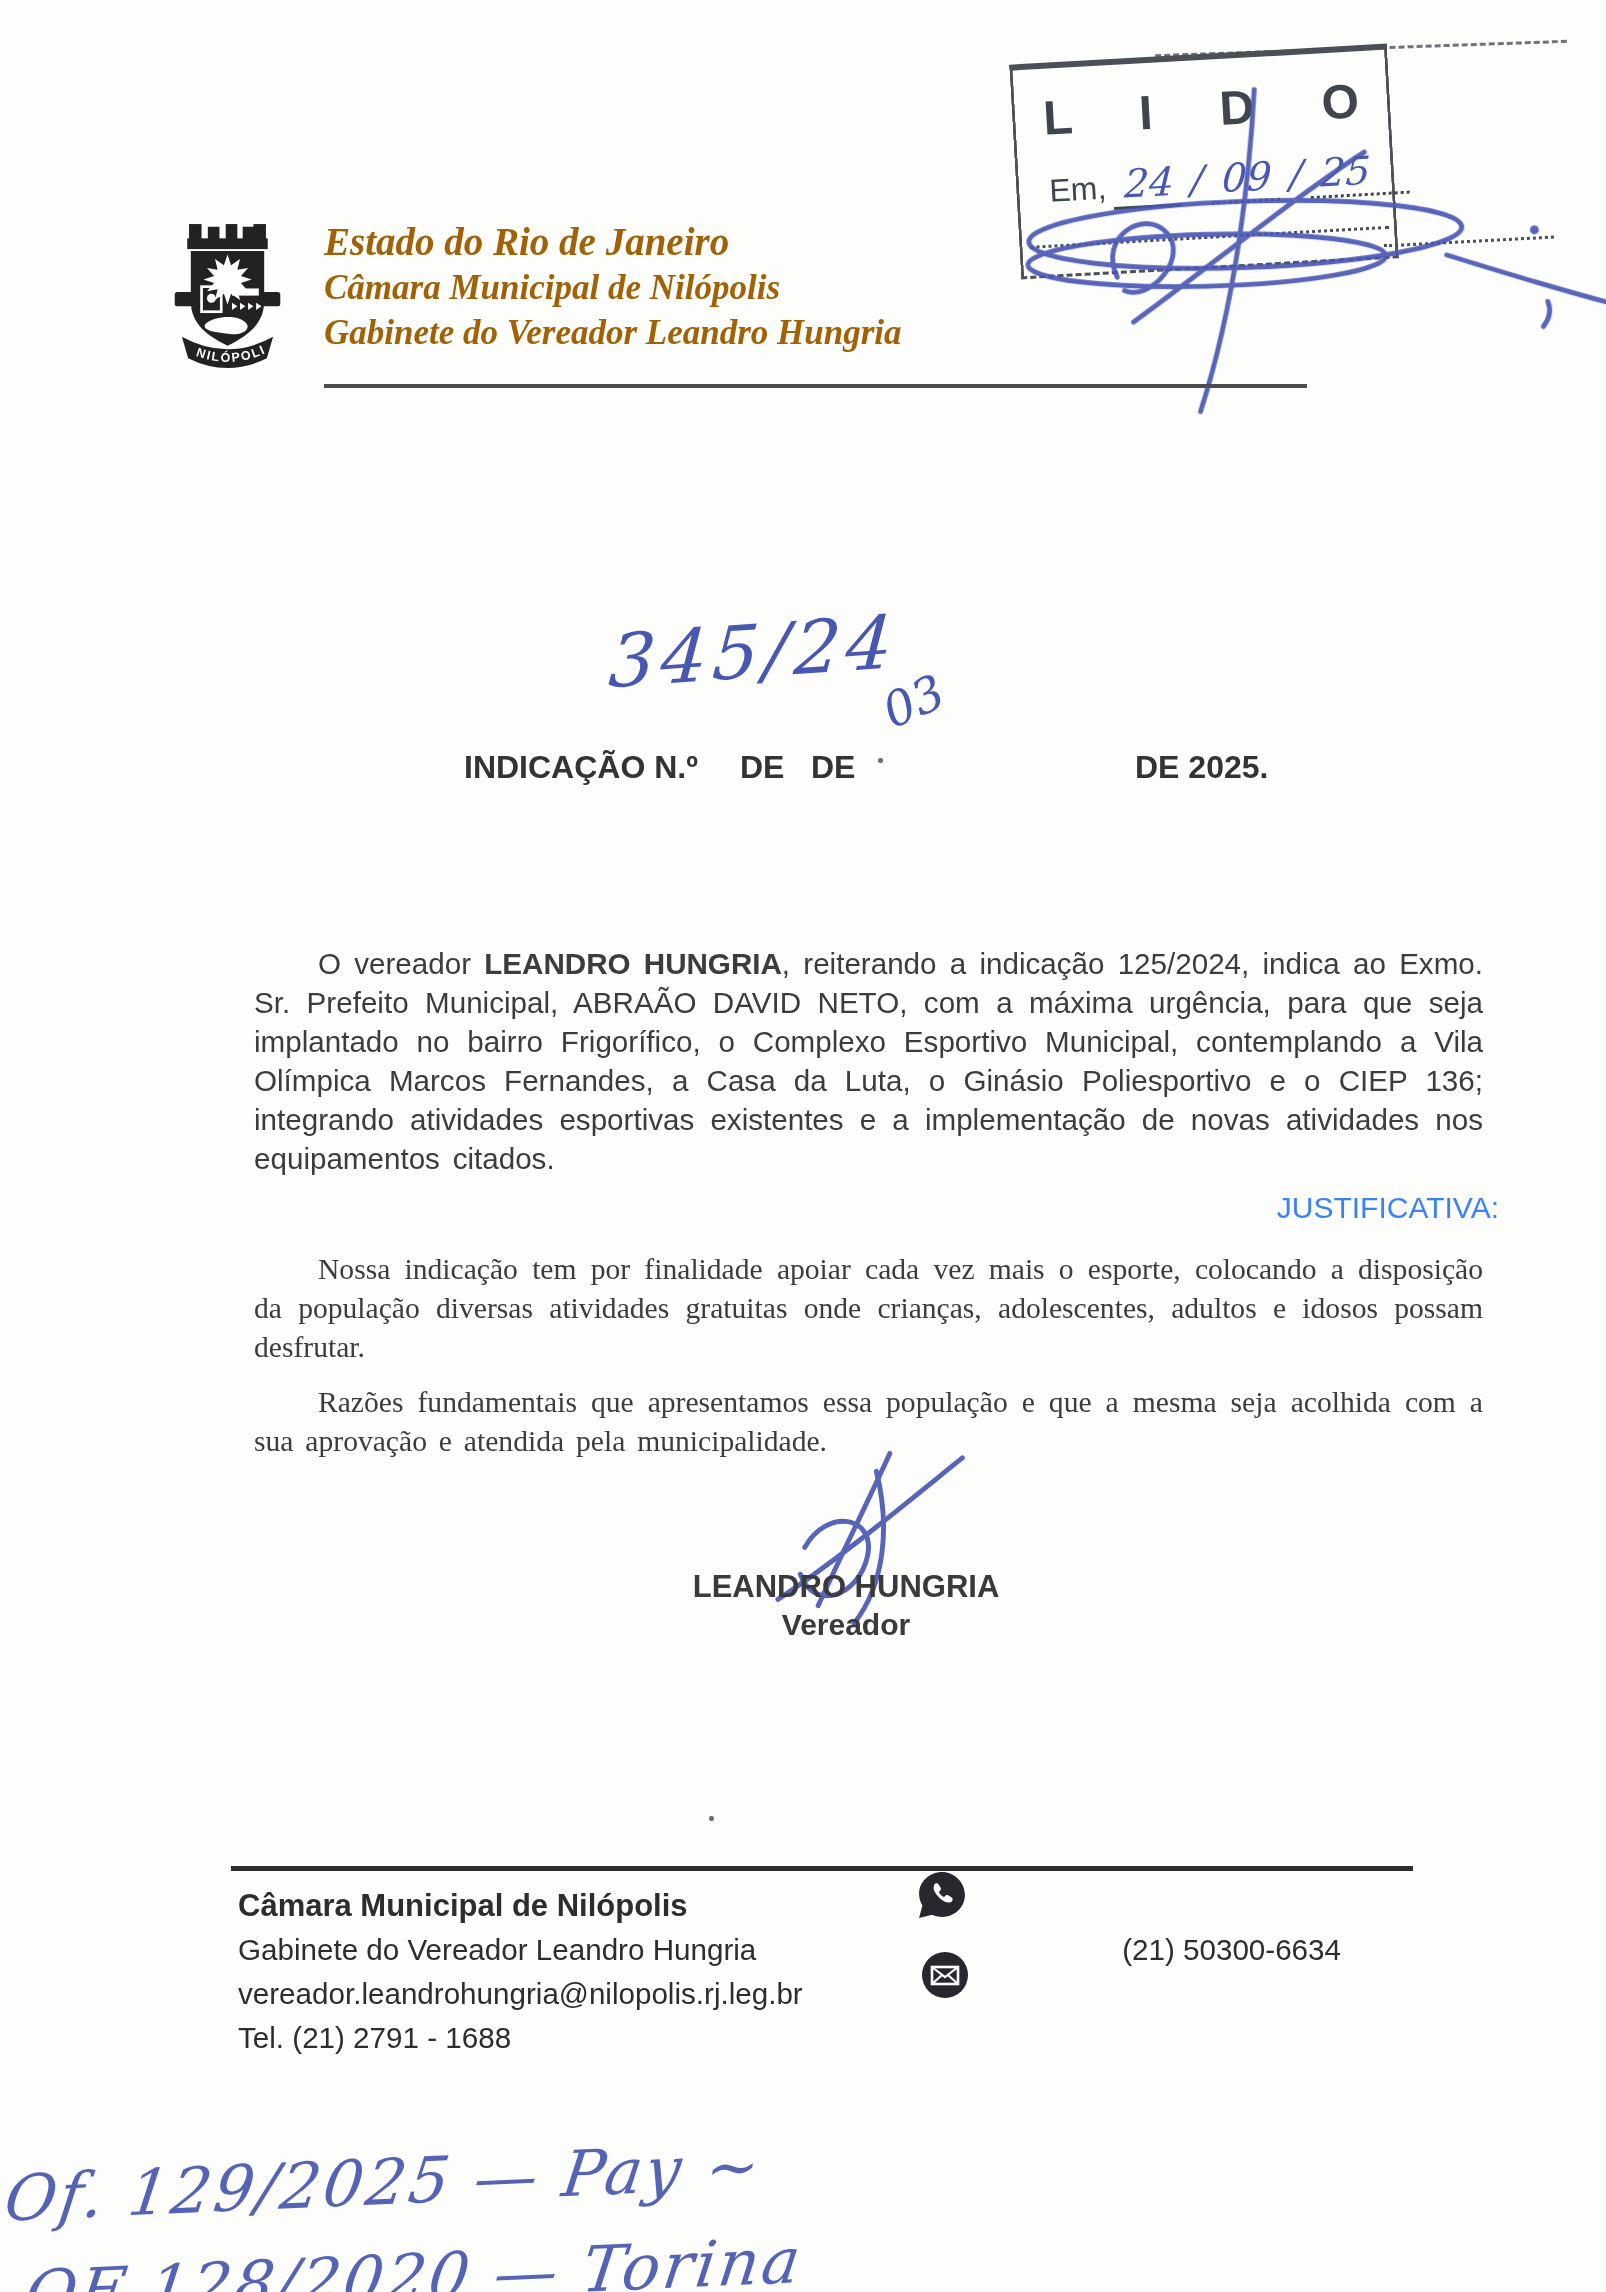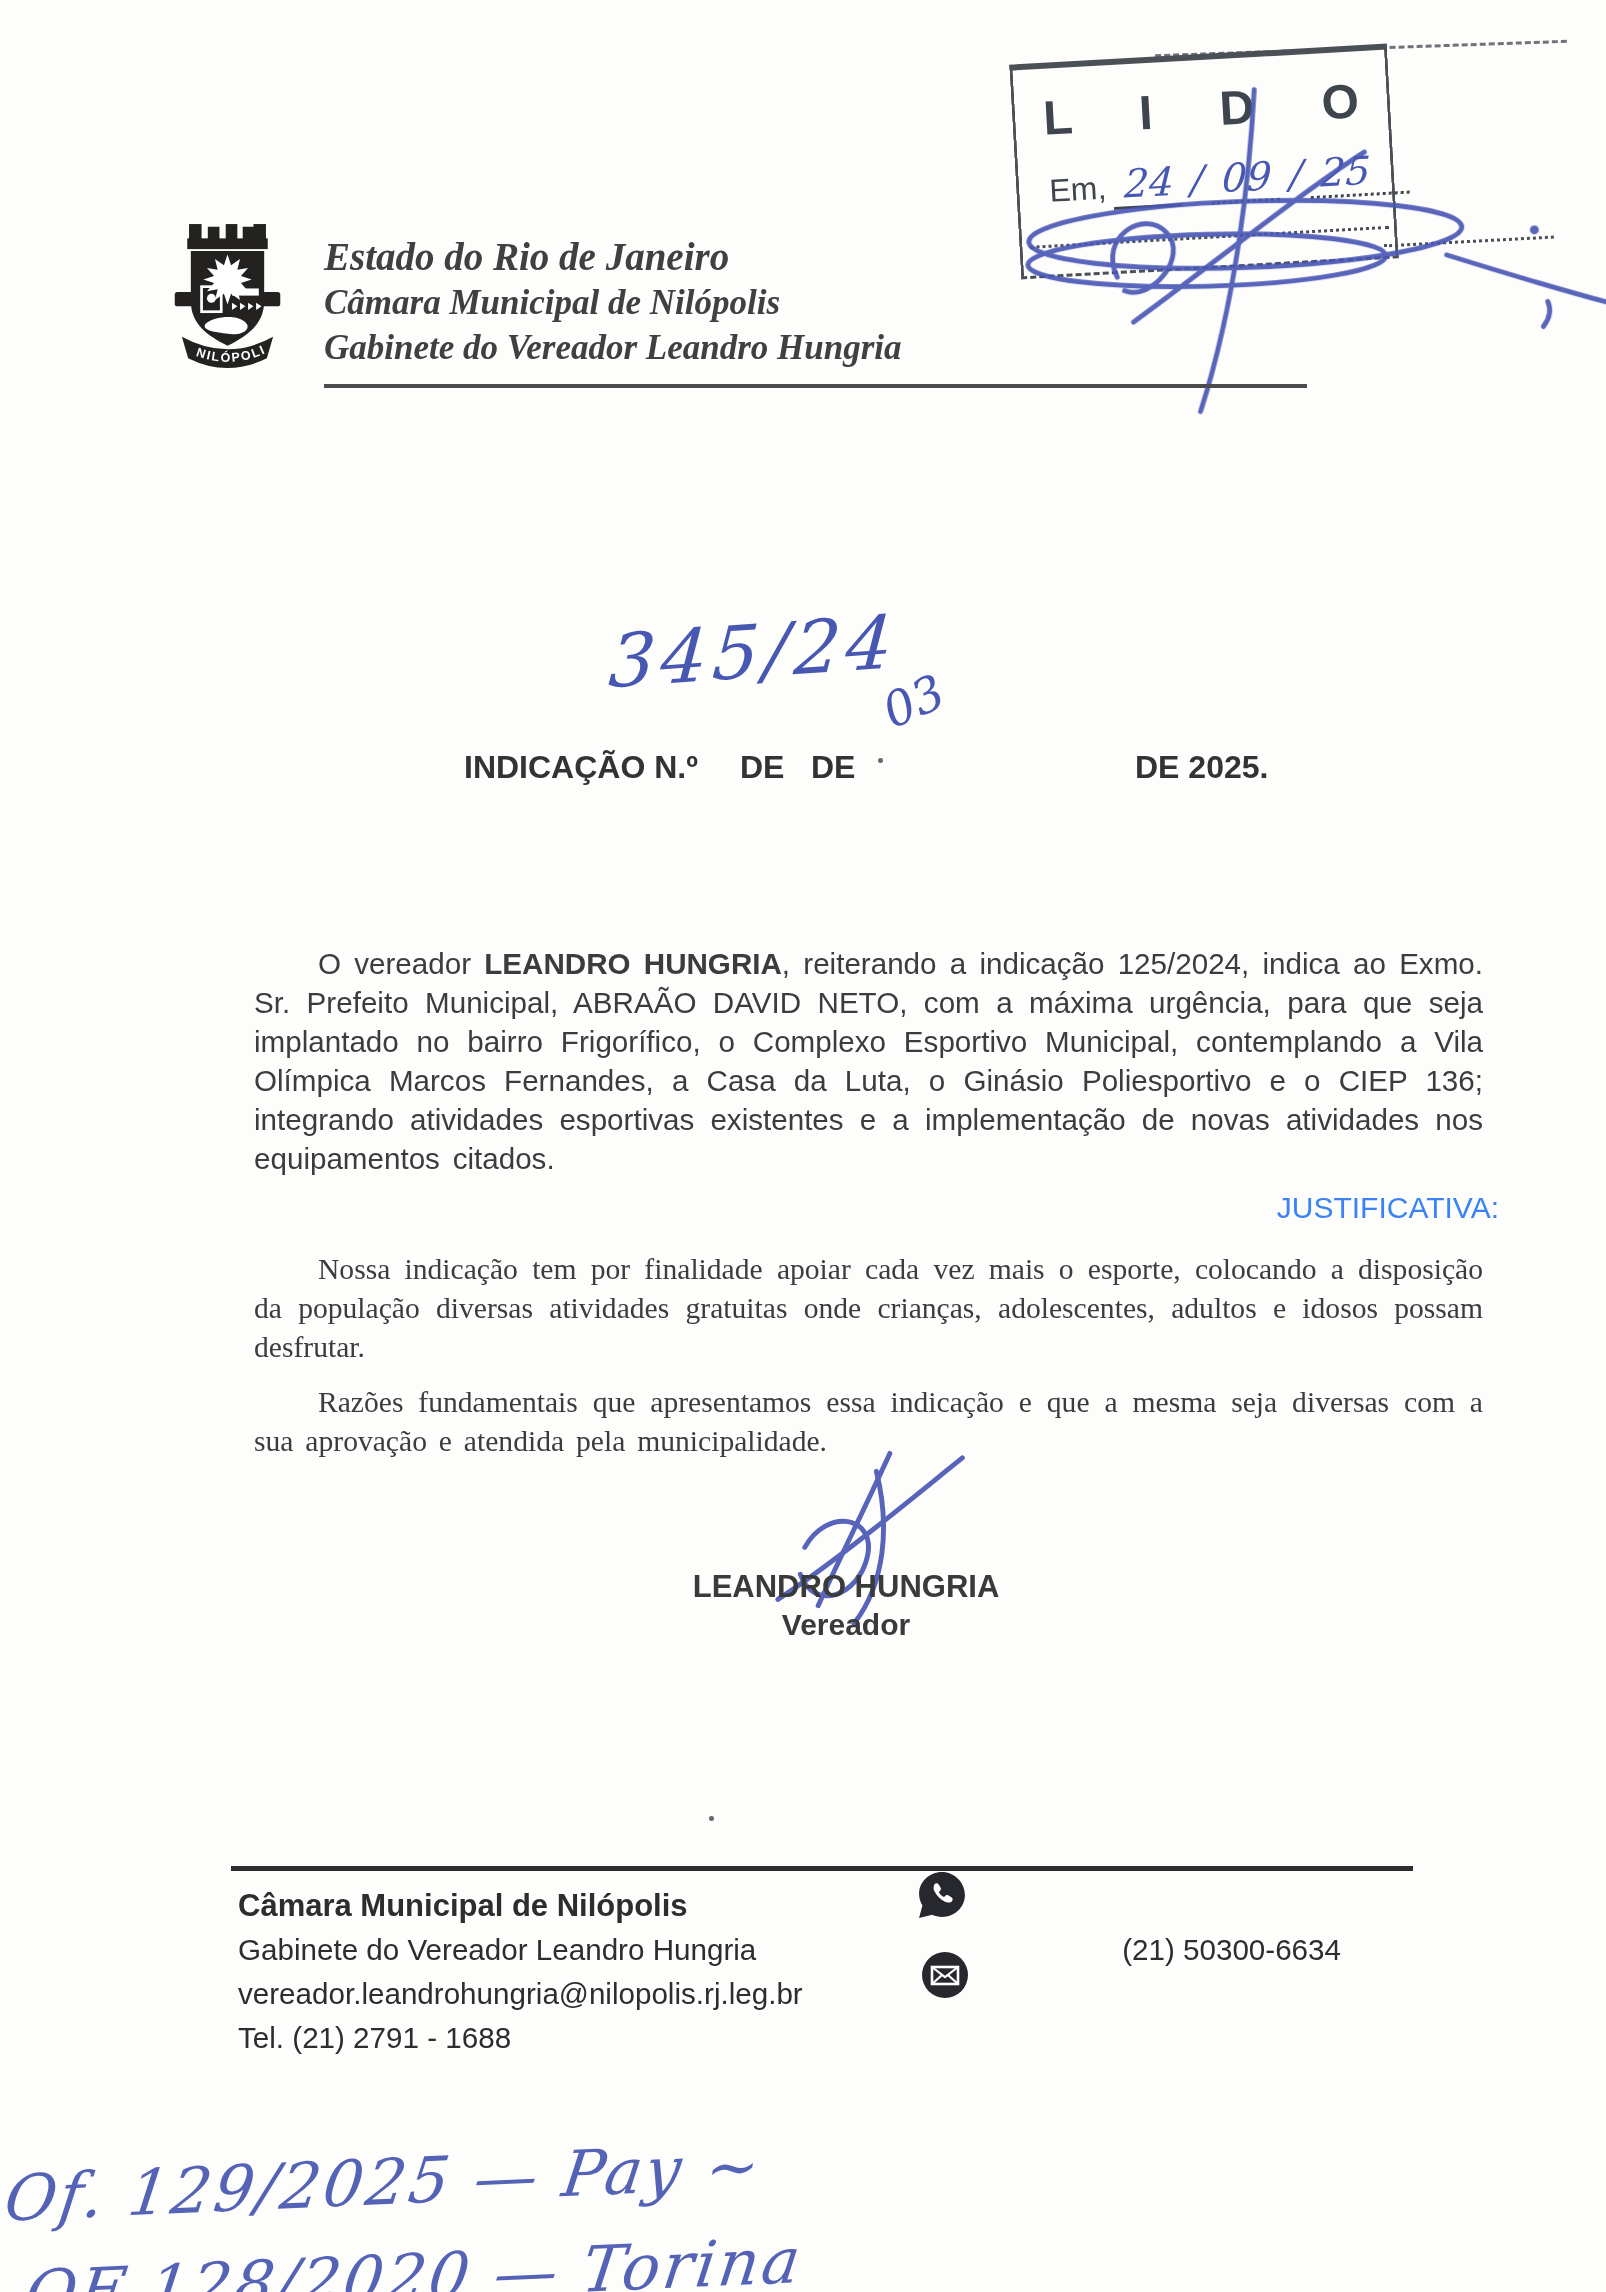--- a/index.html
+++ b/index.html
@@ -46,22 +46,22 @@
   }
   .stamp-dotted-ext {
     position: absolute; left: 1384px; top: 240px; width: 170px; height: 0;
     border-top: 3.6px dotted #4a5056; transform: rotate(-3deg);
   }
   .stamp-signature { position: absolute; left: 981px; top: 67px; }
 
   
   .crest { position: absolute; left: 164px; top: 215px; }
   .header-text {
-    position: absolute; left: 324px; top: 233px;
-    font-family: "Liberation Serif", serif; font-style: italic; color: #404040;
+    position: absolute; left: 324px; top: 218px;
+    font-family: "Liberation Serif", serif; font-style: italic; color: #a16207;
   }
   .header-line1 { font-size: 39px; font-weight: 700; line-height: 47px; }
   .header-line2 { font-size: 35px; line-height: 45px; font-weight: 600; }
   .header-line3 { font-size: 35px; line-height: 45px; font-weight: 600; }
   .header-rule {
     position: absolute; left: 324px; top: 384px; width: 983px; height: 3.6px;
     background: #4c4c4c;
   }
 
   
@@ -213,21 +213,21 @@
   <div class="body-block p1">
     <p>
       <span>O vereador </span><span class="bold">LEANDRO HUNGRIA</span><span>, reiterando a indicação 125/2024, indica ao Exmo. Sr. Prefeito Municipal, ABRAÃO DAVID NETO, com a máxima urgência, para que seja implantado no bairro Frigorífico, o Complexo Esportivo Municipal, contemplando a Vila Olímpica Marcos Fernandes, a Casa da Luta, o Ginásio Poliesportivo e o CIEP 136; integrando atividades esportivas existentes e a implementação de novas atividades nos equipamentos citados.</span>
     </p>
   </div>
 
   <div class="justificativa">JUSTIFICATIVA:</div>
 
   <div class="body-block p23">
     <p>Nossa indicação tem por finalidade apoiar cada vez mais o esporte, colocando a disposição da população diversas atividades gratuitas onde crianças, adolescentes, adultos e idosos possam desfrutar.</p>
-    <p>Razões fundamentais que apresentamos essa indicação e que a mesma seja diversas com a sua aprovação e atendida pela municipalidade.</p>
+    <p>Razões fundamentais que apresentamos essa população e que a mesma seja acolhida com a sua aprovação e atendida pela municipalidade.</p>
   </div>
 
   <svg class="sig-scrawl" width="224" height="188" viewBox="0 0 250 210">
     <g stroke="#4a58b4" stroke-width="5.5" fill="none" stroke-linecap="round" opacity="0.92">
       <path d="M165,15 C140,70 110,130 85,185"></path>
       <path d="M70,120 C95,75 150,85 140,130 C130,175 80,192 65,150"></path>
       <path d="M150,35 C165,95 160,160 125,205"></path>
       <path d="M40,178 C110,132 196,60 246,20"></path>
     </g>
   </svg>

